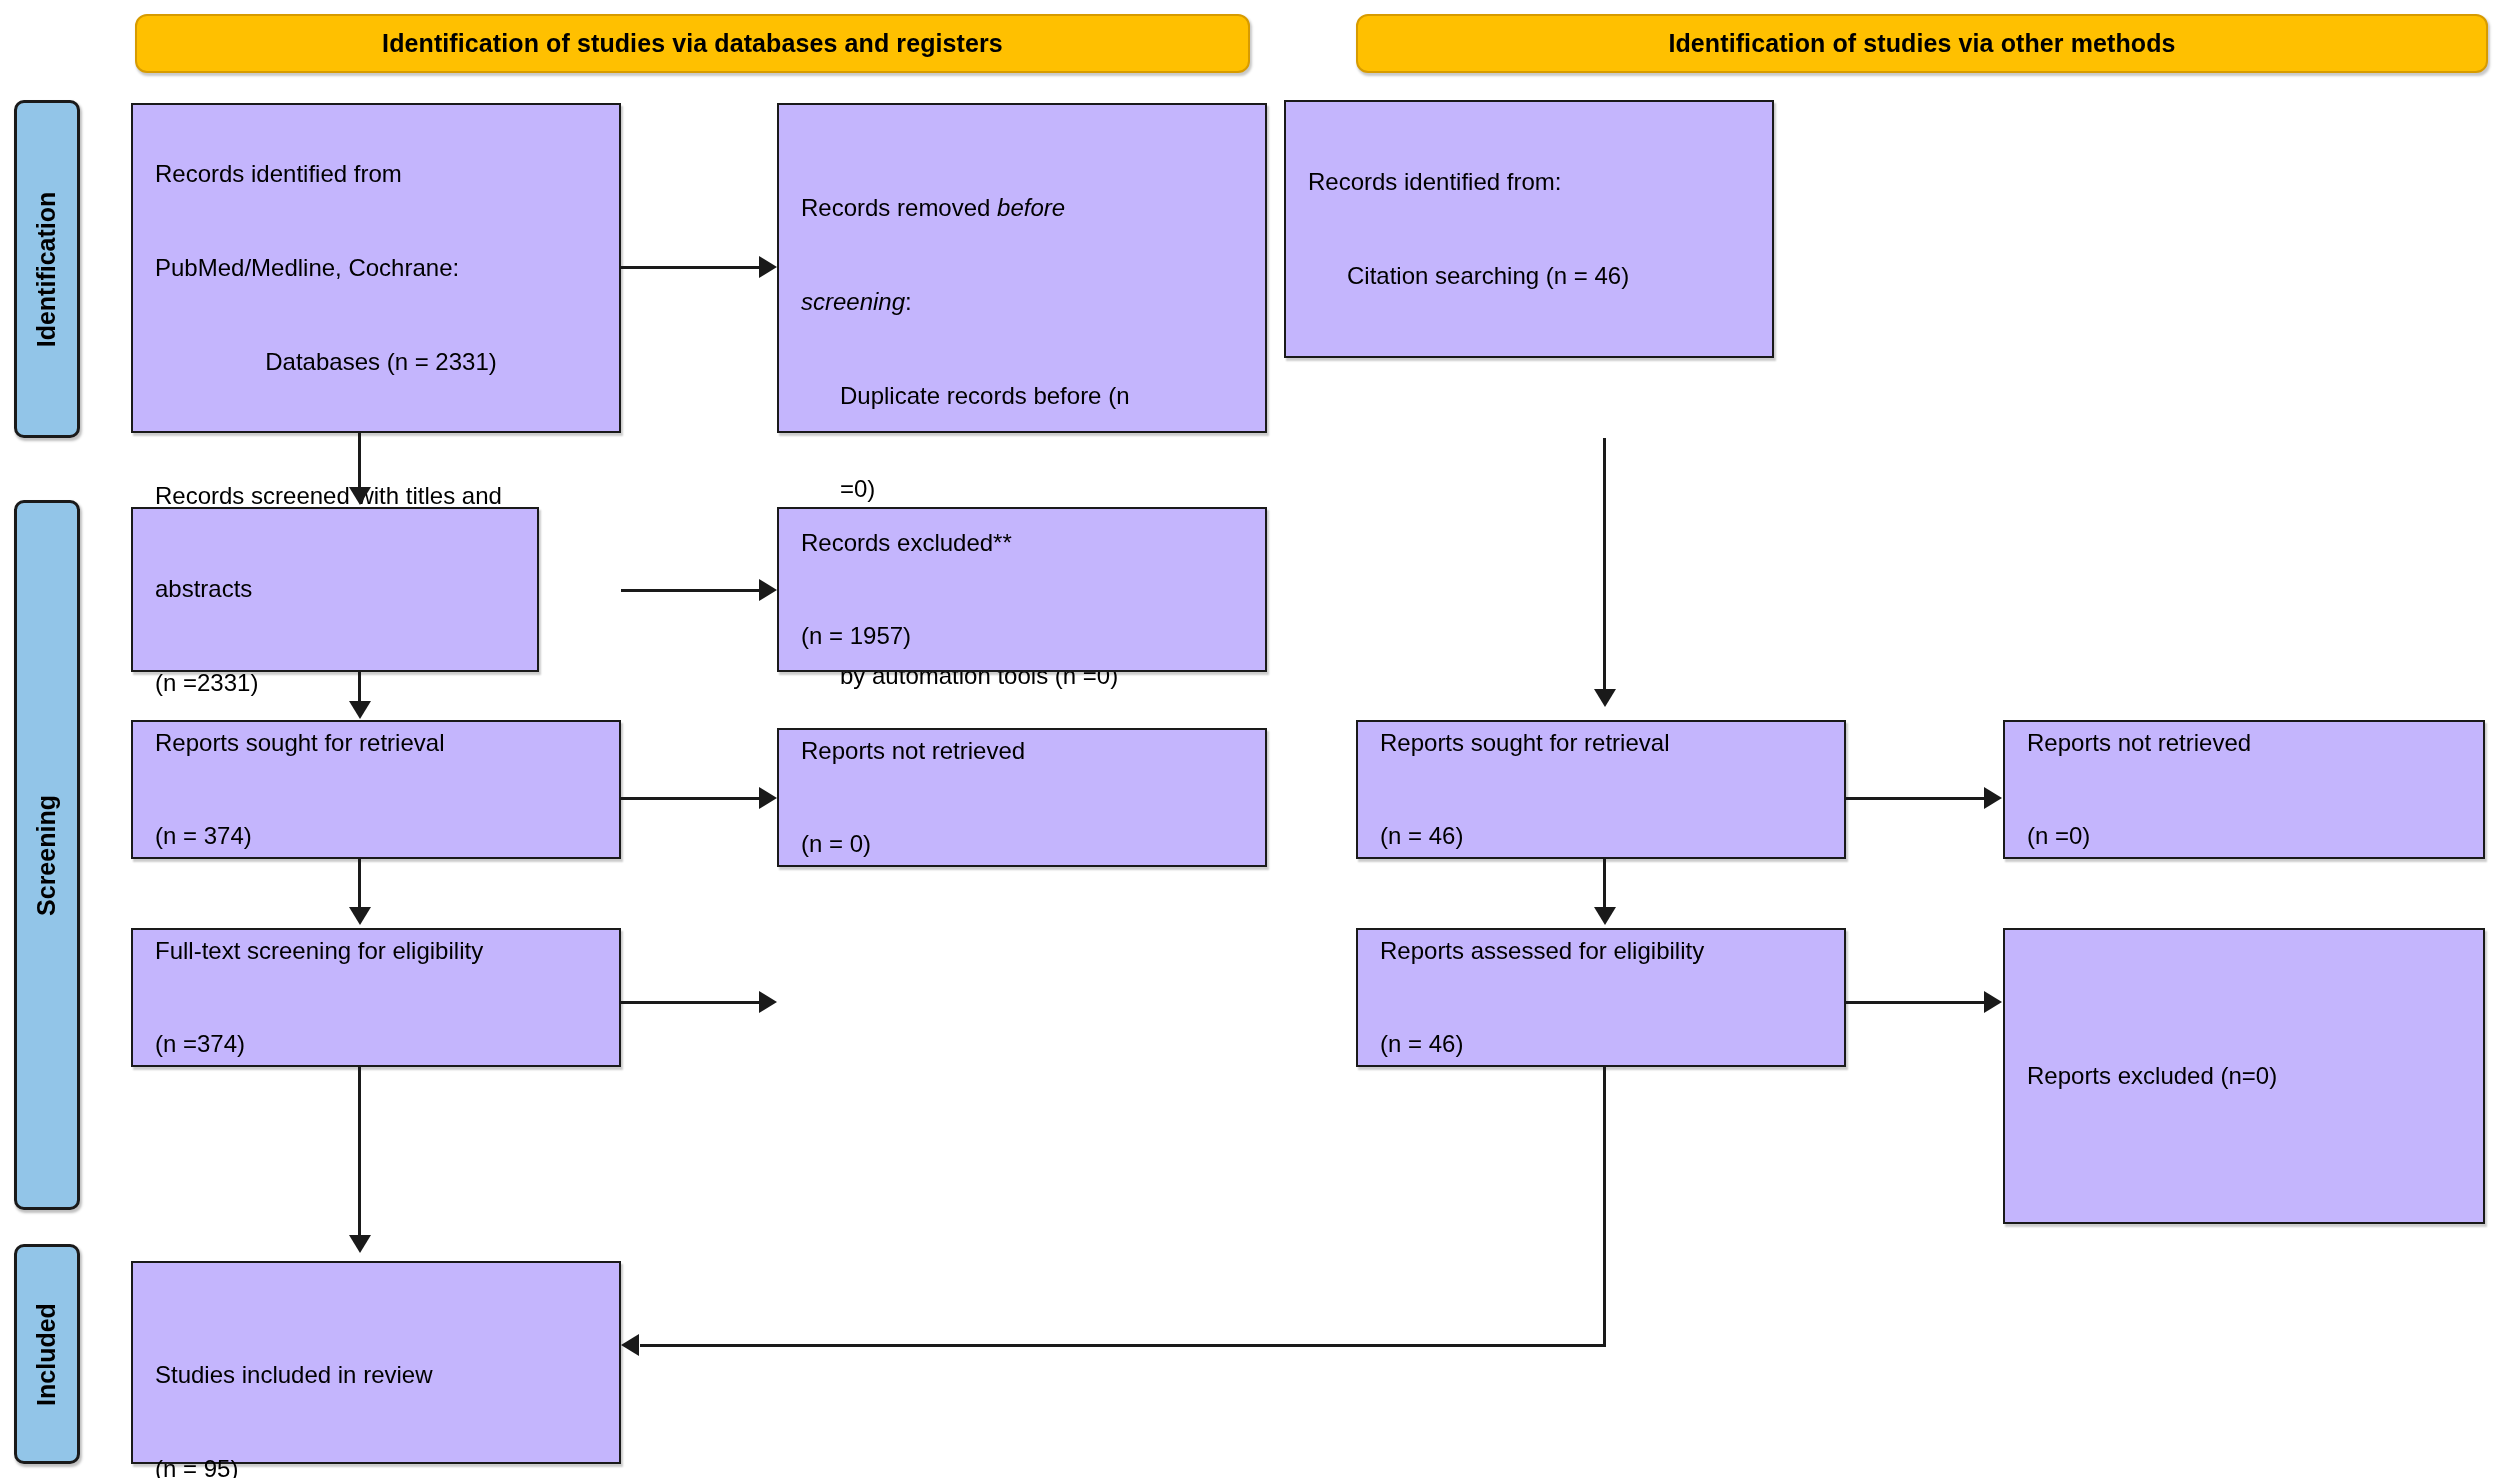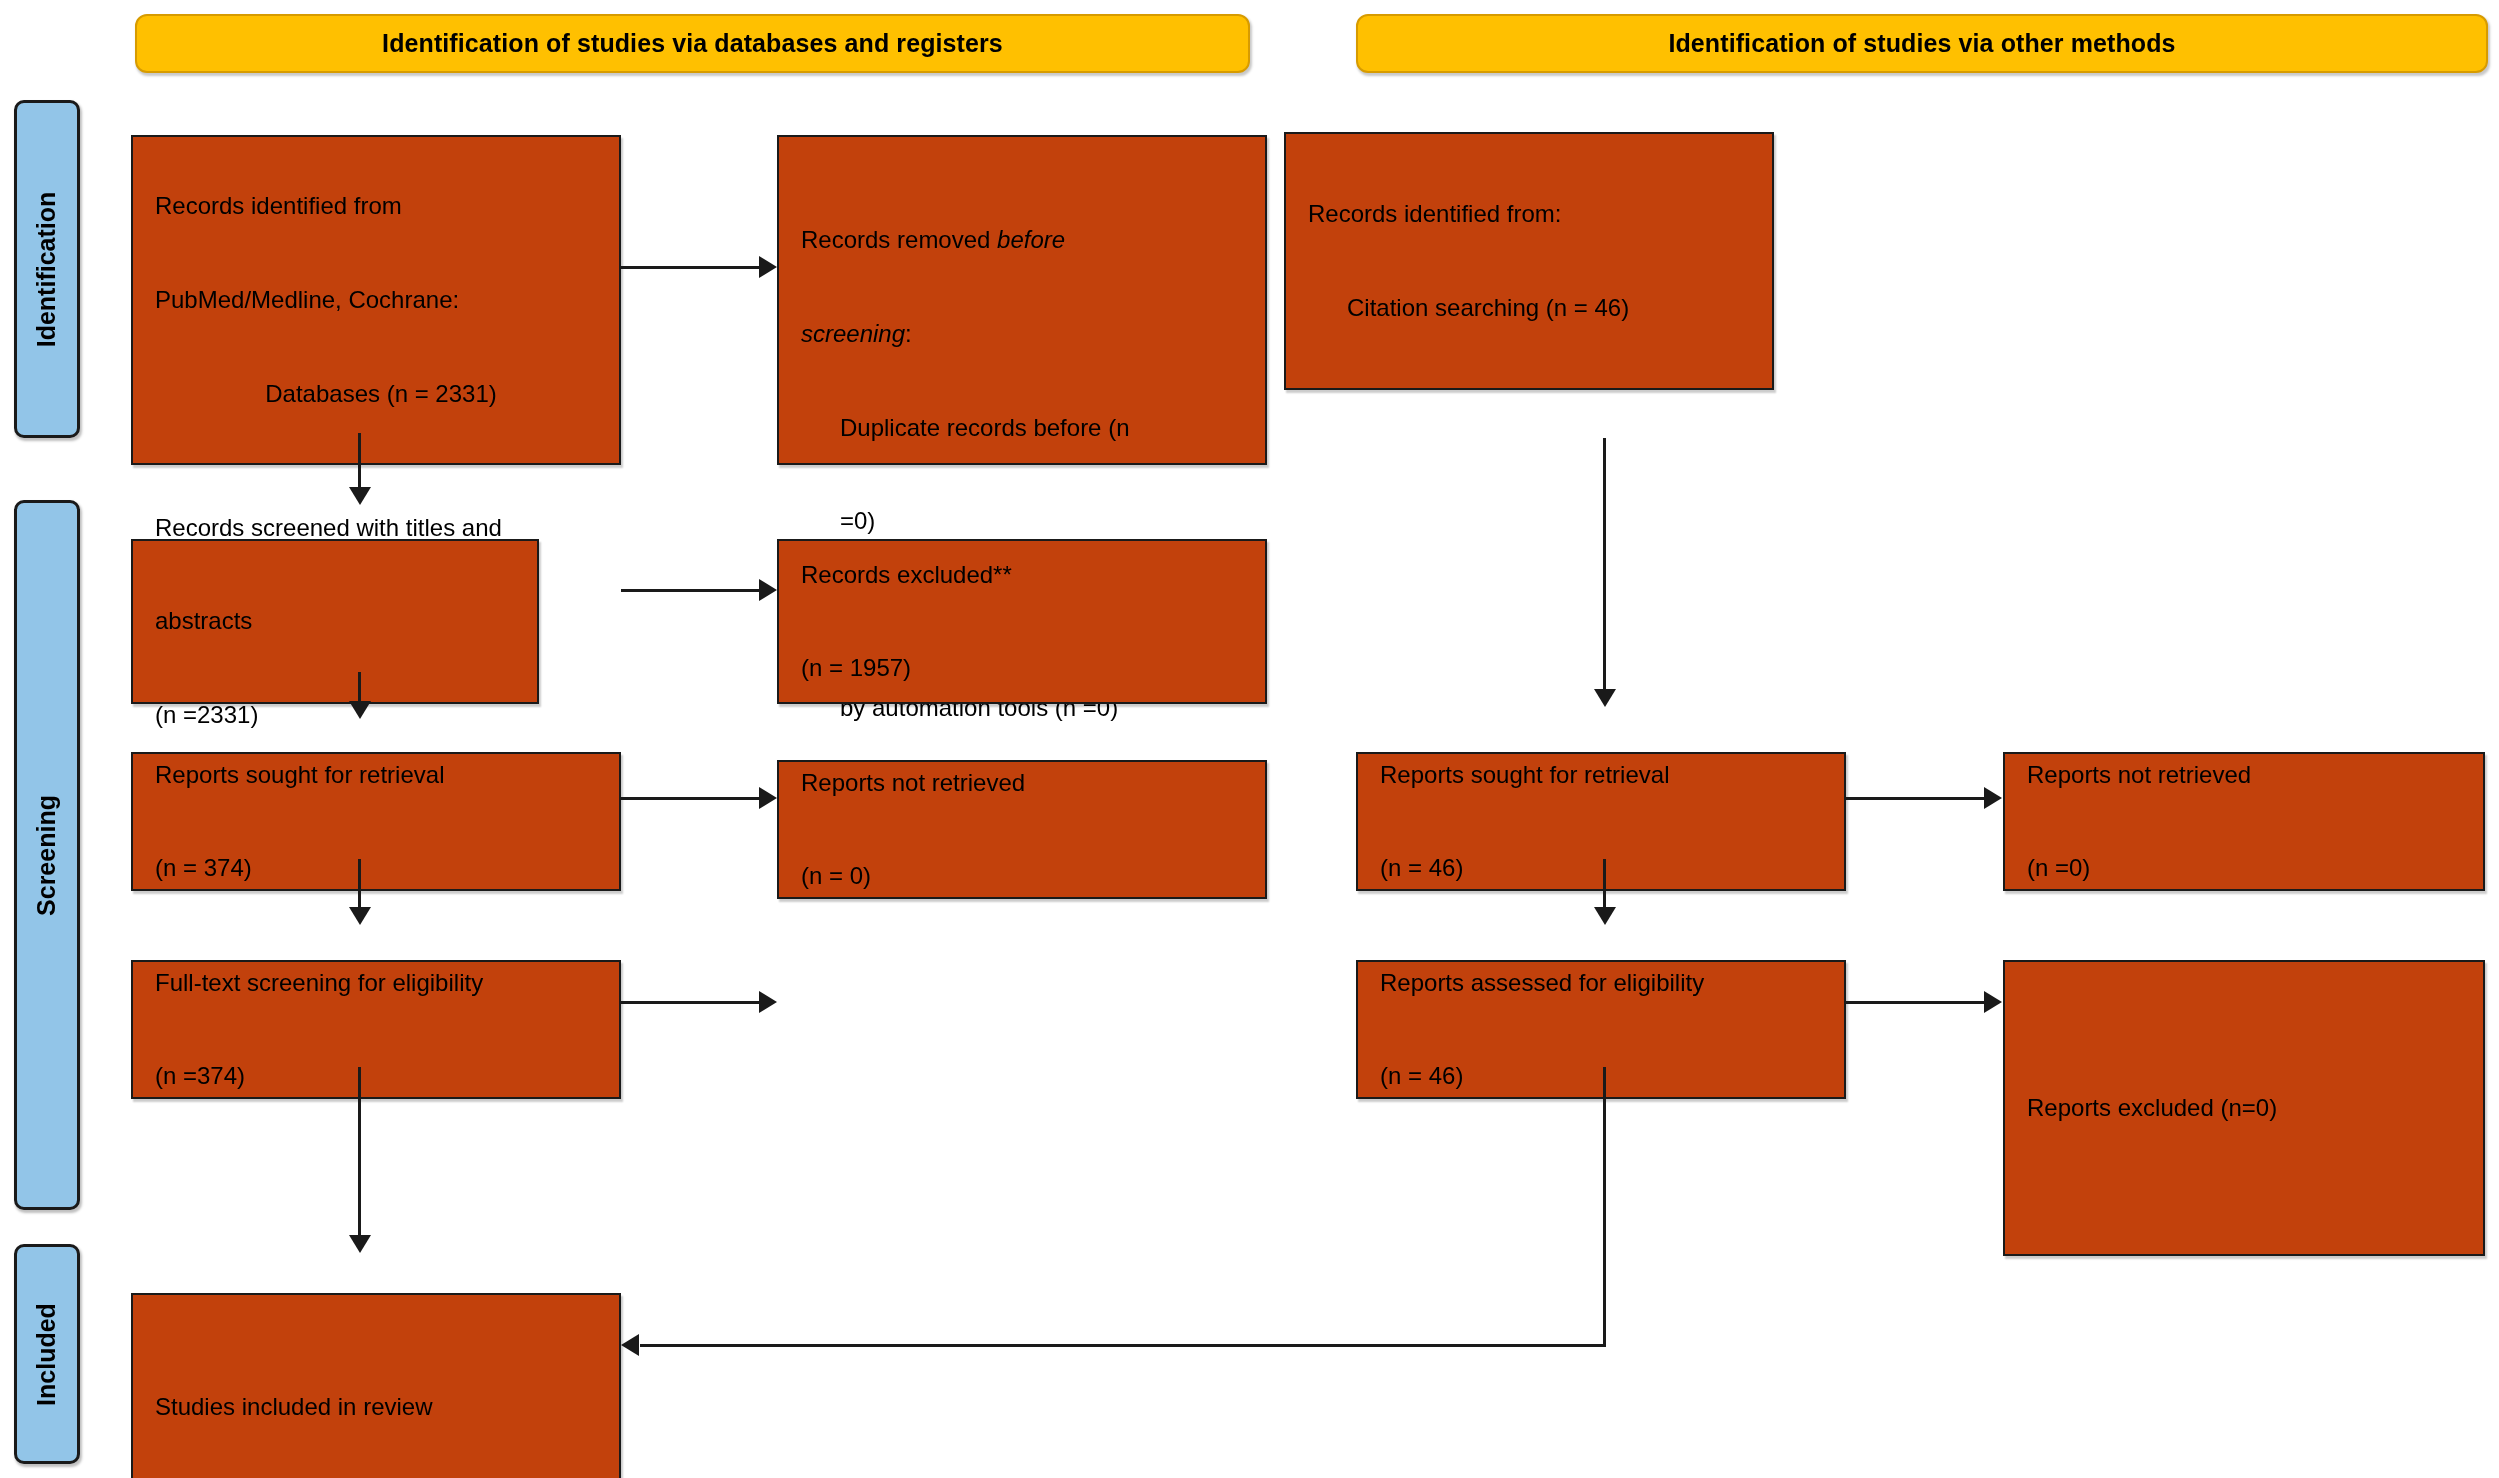--- a/index.html
+++ b/index.html
@@ -52,25 +52,24 @@
     transform: rotate(-90deg);
     white-space: nowrap;
     font-weight: bold;
     font-size: 25px;
     color: #000000;
   }
 
   
   .pbox {
     position: absolute;
-    background: #c2410c;
+    background: #c4b5fd;
     border: 2.5px solid #1A1A1A;
     box-sizing: border-box;
     box-shadow: 1.7px 2.5px 1.7px rgba(0,0,0,0.20);
-    margin-top: 32px;
   }
   .pbox .txt {
     position: absolute;
     left: 22px;
     right: 12px;
     font-size: 24px;
     line-height: 1.30;
     color: #000000;
     white-space: pre-wrap;
   }

